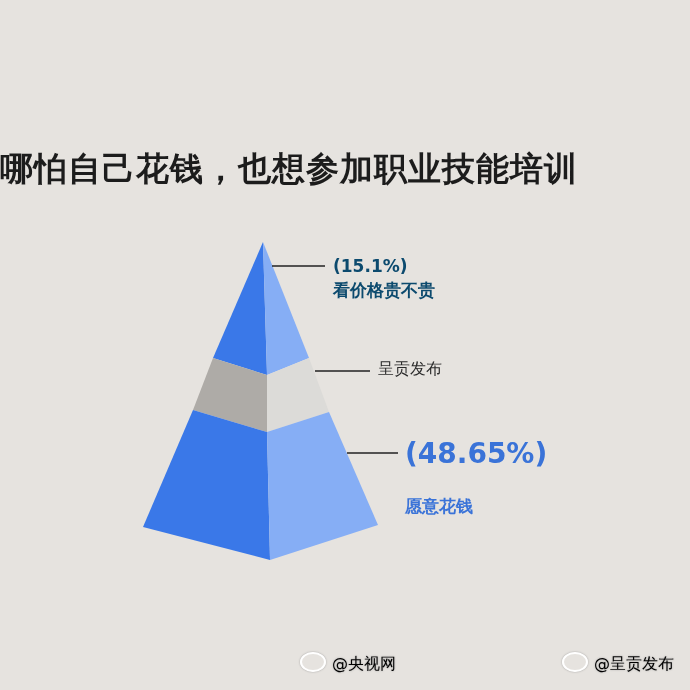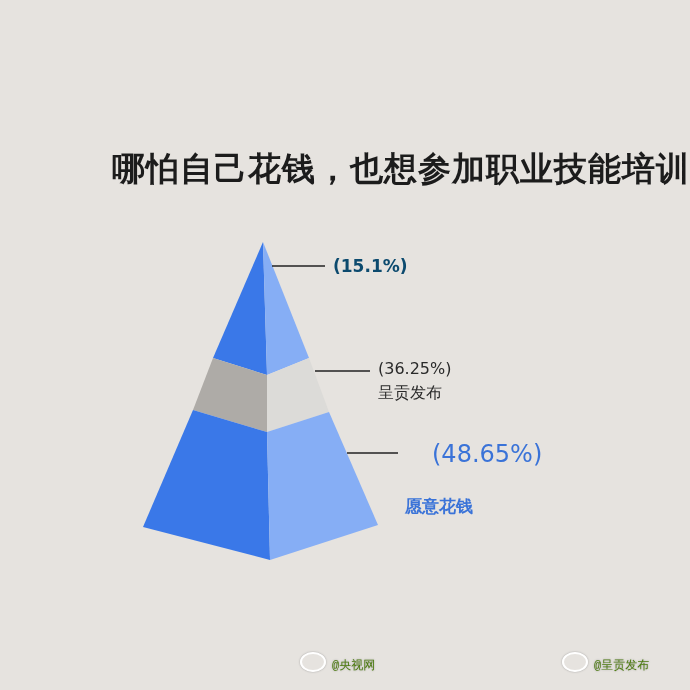--- a/index.html
+++ b/index.html
@@ -1,25 +1,25 @@
 <!DOCTYPE html>
 <html><head>
 <meta charset="utf-8">
 <style>
   html,body{margin:0;padding:0;}
   body{width:690px;height:690px;background:#e6e3df;position:relative;overflow:hidden;font-family:"DejaVu Sans","Liberation Sans",sans-serif;}
-  .title{position:absolute;top:147px;left:0;width:690px;text-align:right;font-size:33px;font-weight:bold;color:#1c1c1c;letter-spacing:1px;}
+  .title{position:absolute;top:147px;left:0;width:690px;text-align:left;font-size:33px;font-weight:bold;color:#1c1c1c;letter-spacing:1px;}
   svg.pyr{position:absolute;left:0;top:0;}
   .lbl{position:absolute;font-weight:bold;line-height:24px;}
   .l1{left:333px;top:254px;color:#0c4a6e;font-size:17px;}
   .l2{left:378px;top:357px;color:#2a2a2a;font-size:16px;font-weight:normal;}
   .l3{left:405px;top:438px;color:#3a73d8;}
-  .l3 .pct{font-size:24px;font-weight:normal;line-height:32px;margin-left:27px;}
+  .l3 .pct{font-size:28px;font-weight:bold;line-height:32px;}
   .l3 .txt{font-size:17px;margin-top:24px;}
-  .wm{position:absolute;top:652px;color:#4d7c0f;font-size:12px;text-shadow:0 0 2px #999;font-family:Liberation Mono, monospace;}
+  .wm{position:absolute;top:652px;color:#000000;font-size:16px;text-shadow:0 0 2px #999;}
   .wm1{left:300px;}
   .wm2{left:562px;}
   .wicon{display:inline-block;width:22px;height:16px;border-radius:50%;border:2px solid #fff;box-shadow:0 0 2px #999;margin-right:6px;vertical-align:-3px;}
 </style>
 </head>
 <body>
 
 <div class="title">哪怕自己花钱，也想参加职业技能培训</div>
 
 <svg class="pyr" width="690" height="690">
@@ -33,23 +33,23 @@
   <polygon points="193,410 267,432 270,560 143,527" fill="#3a78e8"></polygon>
   <polygon points="267,432 329,412 378,525 270,560" fill="#86aef5"></polygon>
 
   <line x1="272" y1="266" x2="325" y2="266" stroke="#222" stroke-width="1.5"></line>
   <line x1="315" y1="371" x2="370" y2="371" stroke="#222" stroke-width="1.5"></line>
   <line x1="347" y1="453" x2="398" y2="453" stroke="#222" stroke-width="1.5"></line>
 </svg>
 
 <div class="lbl l1">
   <div>(15.1%)</div>
+  <div>看价格贵不贵</div>
 </div>
 <div class="lbl l2">
-  <div>(36.25%)</div>
   <div>呈贡发布</div>
 </div>
 <div class="lbl l3">
   <div class="pct">(48.65%)</div>
   <div class="txt">愿意花钱</div>
 </div>
 
 <div class="wm wm1"><span class="wicon"></span><span>@央视网</span></div>
 <div class="wm wm2"><span class="wicon"></span><span>@呈贡发布</span></div>
 

